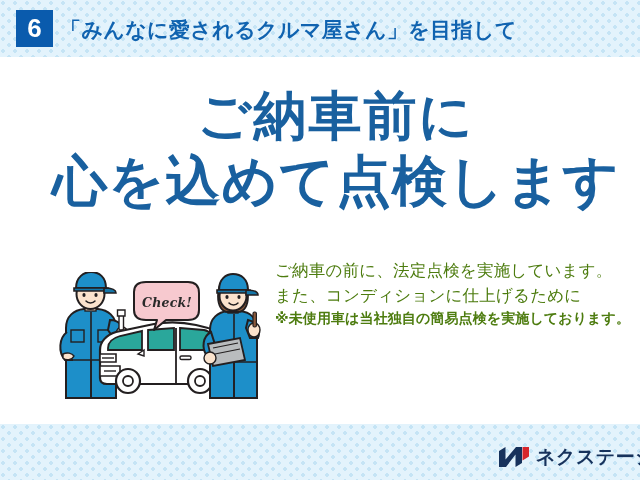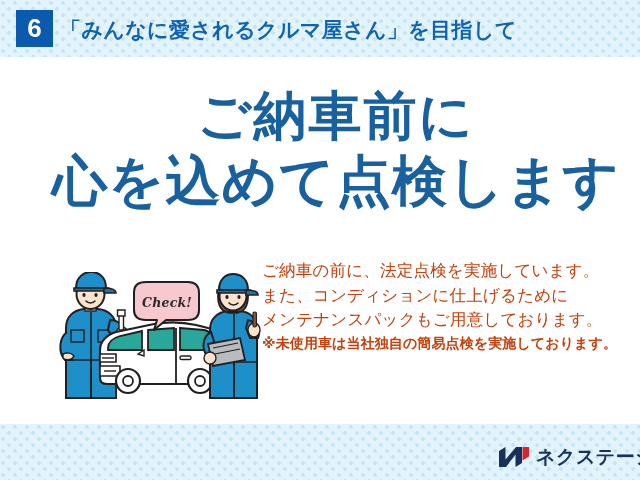--- a/index.html
+++ b/index.html
@@ -98,25 +98,26 @@
 
   
   #body-copy {
     position: absolute;
     left: 262px;
     top: 258px;
     width: 360px;
   }
   .copy-line {
     display: block;
-    color: #c2410c;
+    color: #4d7c0f;
     font-size: 16.5px;
     line-height: 24.6px;
     white-space: nowrap;
     letter-spacing: 0.2px;
+    margin-left: 13px;
   }
   .copy-note {
     font-size: 14px;
     line-height: 23px;
     letter-spacing: 0.1px;
     font-weight: bold;
   }
 
   
   #illustration {
@@ -286,21 +287,20 @@
         <path d="M171 31 C173 33.5 178 33.5 180 31" fill="none" stroke="#231f20" stroke-width="1.5" stroke-linecap="round"></path>
       </g>
     </svg>
   </div>
 
   <div id="speech-bubble-text">Check!</div>
 
   <div id="body-copy">
     <span class="copy-line">ご納車の前に、法定点検を実施しています。</span>
     <span class="copy-line">また、コンディションに仕上げるために</span>
-    <span class="copy-line">メンテナンスパックもご用意しております。</span>
     <span class="copy-line copy-note">※未使用車は当社独自の簡易点検を実施しております。</span>
   </div>
 
   <div class="dot-band" id="footer-band"></div>
 
   <div id="footer-logo">
     <svg id="logo-mark" width="32" height="22" viewBox="0 0 32 22" xmlns="http://www.w3.org/2000/svg">
       <path d="M1 21 L1 5 L7.5 1 L7.5 13.5 L18 1 L24 1 L24 17 L17.5 21 L17.5 8.5 L8 21 Z" fill="#16325c"></path>
       <path d="M24.5 1 L31 1 L31 10.5 L24.5 14.5 Z" fill="#d7262b"></path>
     </svg>

